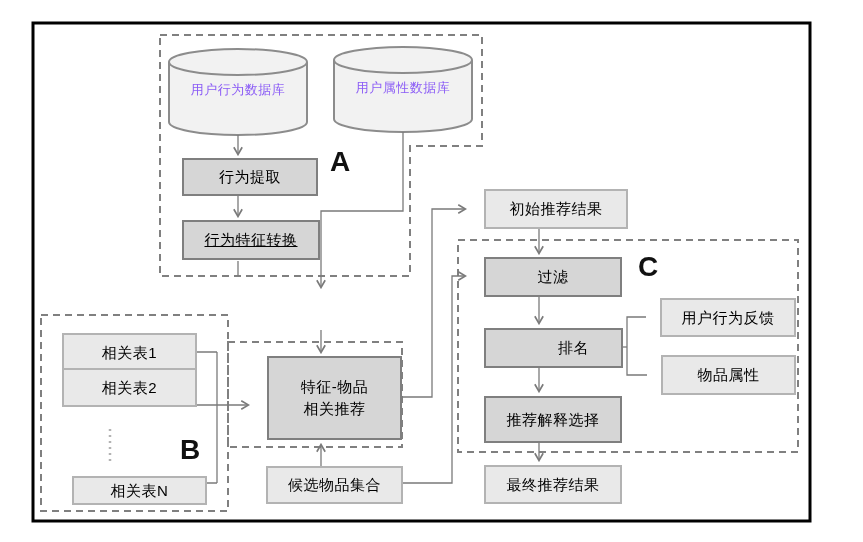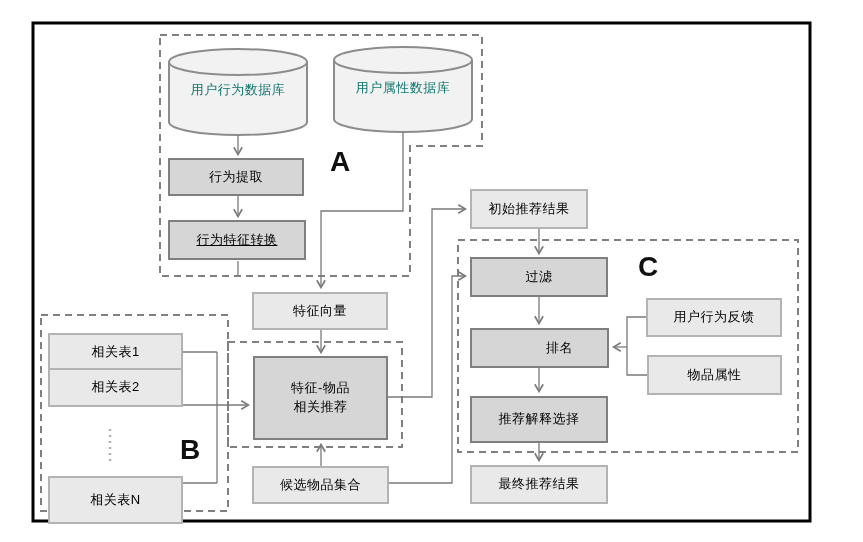--- a/index.html
+++ b/index.html
@@ -4,27 +4,27 @@
 <style>
   html,body{margin:0;padding:0;background:#ffffff;}
   .canvas{
     position:relative;width:863px;height:542px;background:#ffffff;
     font-family:"Liberation Sans",sans-serif;color:#000;overflow:hidden;
   }
   .layer{position:absolute;left:0;top:0;width:863px;height:542px;}
   .node{
     position:absolute;box-sizing:border-box;display:flex;flex-direction:column;
     align-items:center;justify-content:center;text-align:center;
-    font-size:13px;color:#000;line-height:1.45;letter-spacing:0.5px;
+    font-size:15px;color:#000;line-height:1.45;letter-spacing:0.5px;margin-left:14px;
   }
   .proc{background:#d6d6d6;border:2px solid #7f7f7f;}
   .data{background:#e9e9e9;border:2px solid #b3b3b3;}
   .cyl-label{
     position:absolute;display:flex;align-items:center;justify-content:center;
-    font-size:13px;letter-spacing:0.5px;color:#0f766e;text-align:center;
+    font-size:13px;letter-spacing:0.5px;color:#8b5cf6;text-align:center;
   }
   .group-label{
     position:absolute;font-size:28px;font-weight:bold;color:#111;
     letter-spacing:0px;
   }
 </style>
 </head>
 <body>
 
 <div class="canvas">
@@ -106,36 +106,33 @@
   <div class="node proc" style="left:470px;top:257px;width:138px;height:40px;">
     <span>过滤</span>
   </div>
   <div class="node proc" style="left:470px;top:328px;width:139px;height:40px;padding-left:40px;">
     <span>排名</span>
   </div>
   <div class="node proc" style="left:470px;top:396px;width:138px;height:47px;">
     <span>推荐解释选择</span>
   </div>
 
-  <div class="node data" style="left:252px;top:292px;width:136px;height:38px;">
-    <span>特征向量</span>
-  </div>
   <div class="node data" style="left:252px;top:466px;width:137px;height:38px;">
     <span>候选物品集合</span>
   </div>
   <div class="node data" style="left:48px;top:333px;width:135px;height:39px;">
     <span>相关表1</span>
   </div>
   <div class="node data" style="left:48px;top:368px;width:135px;height:39px;">
     <span>相关表2</span>
   </div>
-  <div class="node data" style="left:48px;top:476px;width:135px;height:48px;">
+  <div class="node data" style="left:58px;top:476px;width:135px;height:29px;">
     <span>相关表N</span>
   </div>
-  <div class="node data" style="left:470px;top:189px;width:118px;height:40px;">
+  <div class="node data" style="left:470px;top:189px;width:144px;height:40px;">
     <span>初始推荐结果</span>
   </div>
   <div class="node data" style="left:646px;top:298px;width:136px;height:39px;">
     <span>用户行为反馈</span>
   </div>
   <div class="node data" style="left:647px;top:355px;width:135px;height:40px;">
     <span>物品属性</span>
   </div>
   <div class="node data" style="left:470px;top:465px;width:138px;height:39px;">
     <span>最终推荐结果</span>

